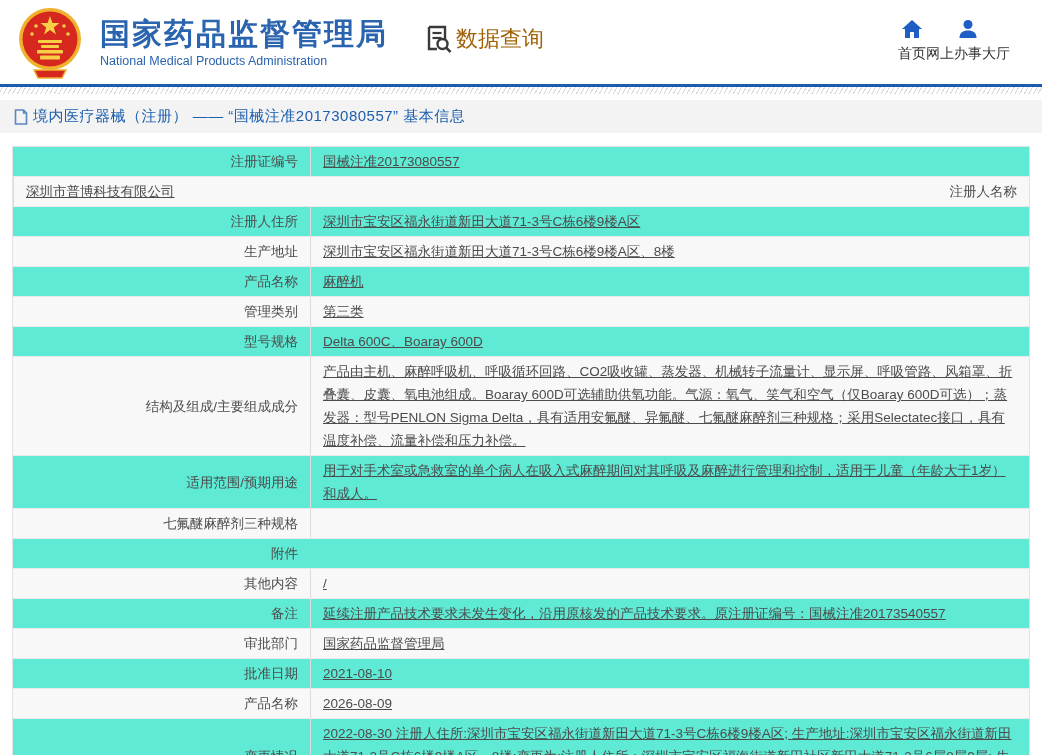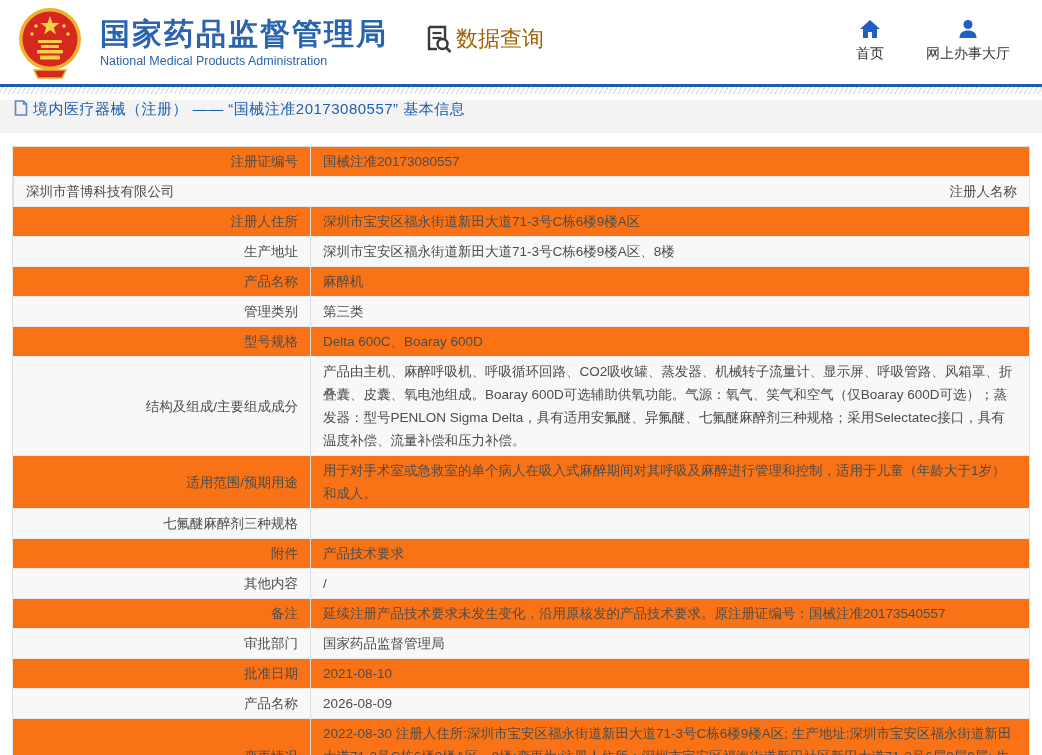--- a/index.html
+++ b/index.html
@@ -40,21 +40,20 @@
     margin-left: 38px;
     margin-top: -6px;
     cursor: pointer;
   }
   .data-query .dq-icon { width: 26px; height: 28px; margin-right: 4px; }
   .dq-label { font-size: 22px; color: #a16207; font-weight: 500; }
 
   .header-nav {
     margin-left: auto;
     display: flex;
-    gap: 42px;
     margin-right: 22px;
     margin-top: -4px;
   }
   .nav-item {
     display: flex;
     flex-direction: column;
     align-items: center;
     text-decoration: none;
     cursor: pointer;
   }
@@ -71,40 +70,41 @@
       #d9d9d9 3px, #d9d9d9 4px
     );
   }
 
   
   .breadcrumb {
     margin-top: 6px;
     height: 33px;
     background: #f3f3f3;
     display: flex;
+    align-items: center;
     padding: 0 14px;
   }
   .bc-icon { width: 14px; height: 16px; margin-right: 5px; flex: 0 0 auto; }
   .bc-text {
     font-size: 15px;
     color: #1c5fae;
     font-weight: 500;
     letter-spacing: 0.5px;
   }
 
   
   .info-table {
     margin: 13px 12px 0 12px;
     border: 1px solid #e3e3e3;
     border-bottom: 1px solid #dcdcdc;
   }
   .row {
     display: flex;
     border-bottom: 1px solid #e9e9e9;
-    background: #f97316;
+    background: #5eead4;
   }
   .row:last-child { border-bottom: none; }
   .row:nth-child(even) { background: #f8f8f8; }
   .cell {
     padding: 3px 12px;
     font-size: 13.5px;
     line-height: 23px;
     min-height: 29px;
     display: flex;
     align-items: center;
@@ -116,20 +116,21 @@
     text-align: right;
     color: #4c4c4c;
   }
   .cell.value {
     flex: 1;
     border-left: 1px solid #dcdcdc;
     color: #4c4c4c;
     display: block;
     padding-top: 3px;
     padding-bottom: 3px;
+    text-decoration: underline;
   }
 </style>
 </head>
 <body>
 
 <div class="page">
 
   <header class="header">
     <svg class="emblem" viewBox="0 0 72 74">
       <circle cx="36" cy="33" r="31" fill="#f0b12c"></circle>
@@ -238,21 +239,20 @@
         <div class="cell value">用于对手术室或急救室的单个病人在吸入式麻醉期间对其呼吸及麻醉进行管理和控制，适用于儿童（年龄大于1岁）和成人。</div>
       </div>
 
       <div class="row">
         <div class="cell label">七氟醚麻醉剂三种规格</div>
         <div class="cell value"></div>
       </div>
 
       <div class="row">
         <div class="cell label">附件</div>
-        <div class="cell value">产品技术要求</div>
       </div>
 
       <div class="row">
         <div class="cell label">其他内容</div>
         <div class="cell value">/</div>
       </div>
 
       <div class="row">
         <div class="cell label">备注</div>
         <div class="cell value">延续注册产品技术要求未发生变化，沿用原核发的产品技术要求。原注册证编号：国械注准20173540557</div>

